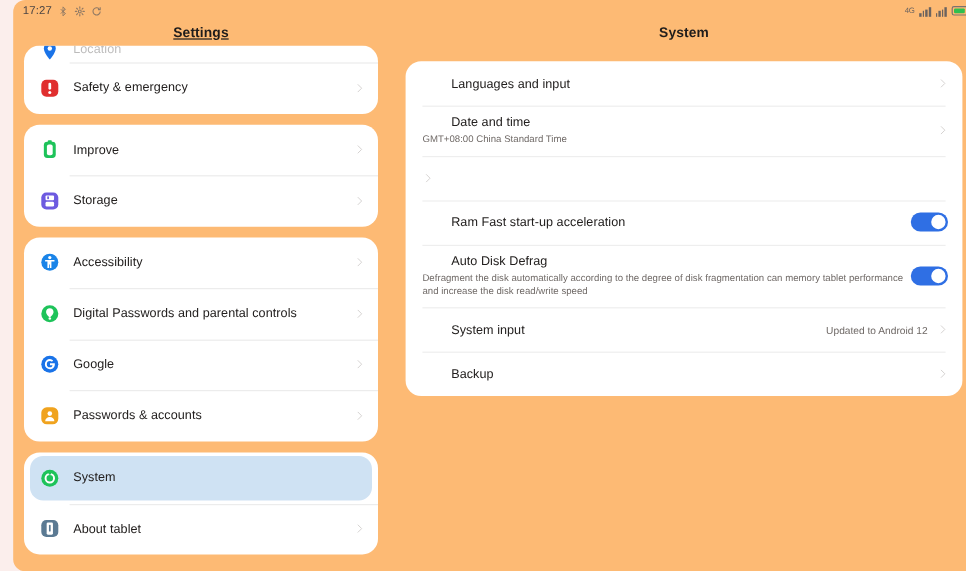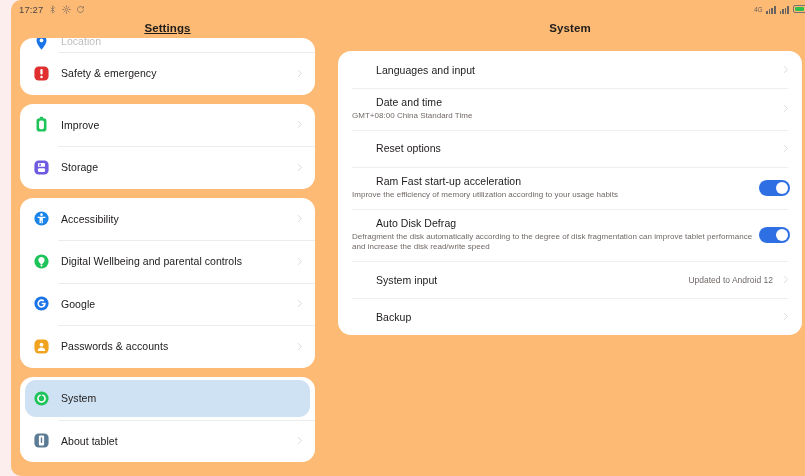--- a/index.html
+++ b/index.html
@@ -290,21 +290,21 @@
         </span>
       </div>
       <div class="row">
         <span class="ico">
           <svg viewBox="0 0 24 24">
               <circle cx="12" cy="12" r="10" fill="#1ec35a"></circle>
               <path d="M12 5.5c2.6 0 4.4 1.9 4.4 4.3 0 3.2-4.4 6.4-4.4 6.4s-4.4-3.2-4.4-6.4c0-2.4 1.8-4.3 4.4-4.3z" fill="#fff"></path>
               <circle cx="12" cy="17.6" r="1.5" fill="#fff"></circle>
             </svg>
         </span>
-        <span class="row-label">Digital Wellbeing and parental controls</span>
+        <span class="row-label">Digital Passwords and parental controls</span>
         <span class="chev">
           <svg viewBox="0 0 24 24">
               <path d="M9 4l8 8-8 8" fill="none" stroke="#9b9491" stroke-width="2.2" stroke-linecap="round" stroke-linejoin="round"></path>
             </svg>
         </span>
       </div>
       <div class="row">
         <span class="ico">
           <svg viewBox="0 0 24 24">
               <circle cx="12" cy="12" r="10" fill="#1a73e8"></circle>
@@ -384,42 +384,38 @@
           <div class="drow-sub">GMT+08:00 China Standard Time</div>
         </div>
         <span class="chev">
           <svg viewBox="0 0 24 24">
               <path d="M9 4l8 8-8 8" fill="none" stroke="#9b9491" stroke-width="2.2" stroke-linecap="round" stroke-linejoin="round"></path>
             </svg>
         </span>
       </div>
 
       <div class="drow">
-        <div class="drow-txt">
-          <div class="drow-title">Reset options</div>
-        </div>
         <span class="chev">
           <svg viewBox="0 0 24 24">
               <path d="M9 4l8 8-8 8" fill="none" stroke="#9b9491" stroke-width="2.2" stroke-linecap="round" stroke-linejoin="round"></path>
             </svg>
         </span>
       </div>
 
       <div class="drow">
         <div class="drow-txt">
           <div class="drow-title">Ram Fast start-up acceleration</div>
-          <div class="drow-sub">Improve the efficiency of memory utilization according to your usage habits</div>
         </div>
         <span class="toggle"></span>
       </div>
 
       <div class="drow">
         <div class="drow-txt">
           <div class="drow-title">Auto Disk Defrag</div>
-          <div class="drow-sub">Defragment the disk automatically according to the degree of disk fragmentation can improve tablet performance and increase the disk read/write speed</div>
+          <div class="drow-sub">Defragment the disk automatically according to the degree of disk fragmentation can memory tablet performance and increase the disk read/write speed</div>
         </div>
         <span class="toggle"></span>
       </div>
 
       <div class="drow">
         <div class="drow-txt">
           <div class="drow-title">System input</div>
         </div>
         <span class="drow-value">Updated to Android 12</span>
         <span class="chev">

